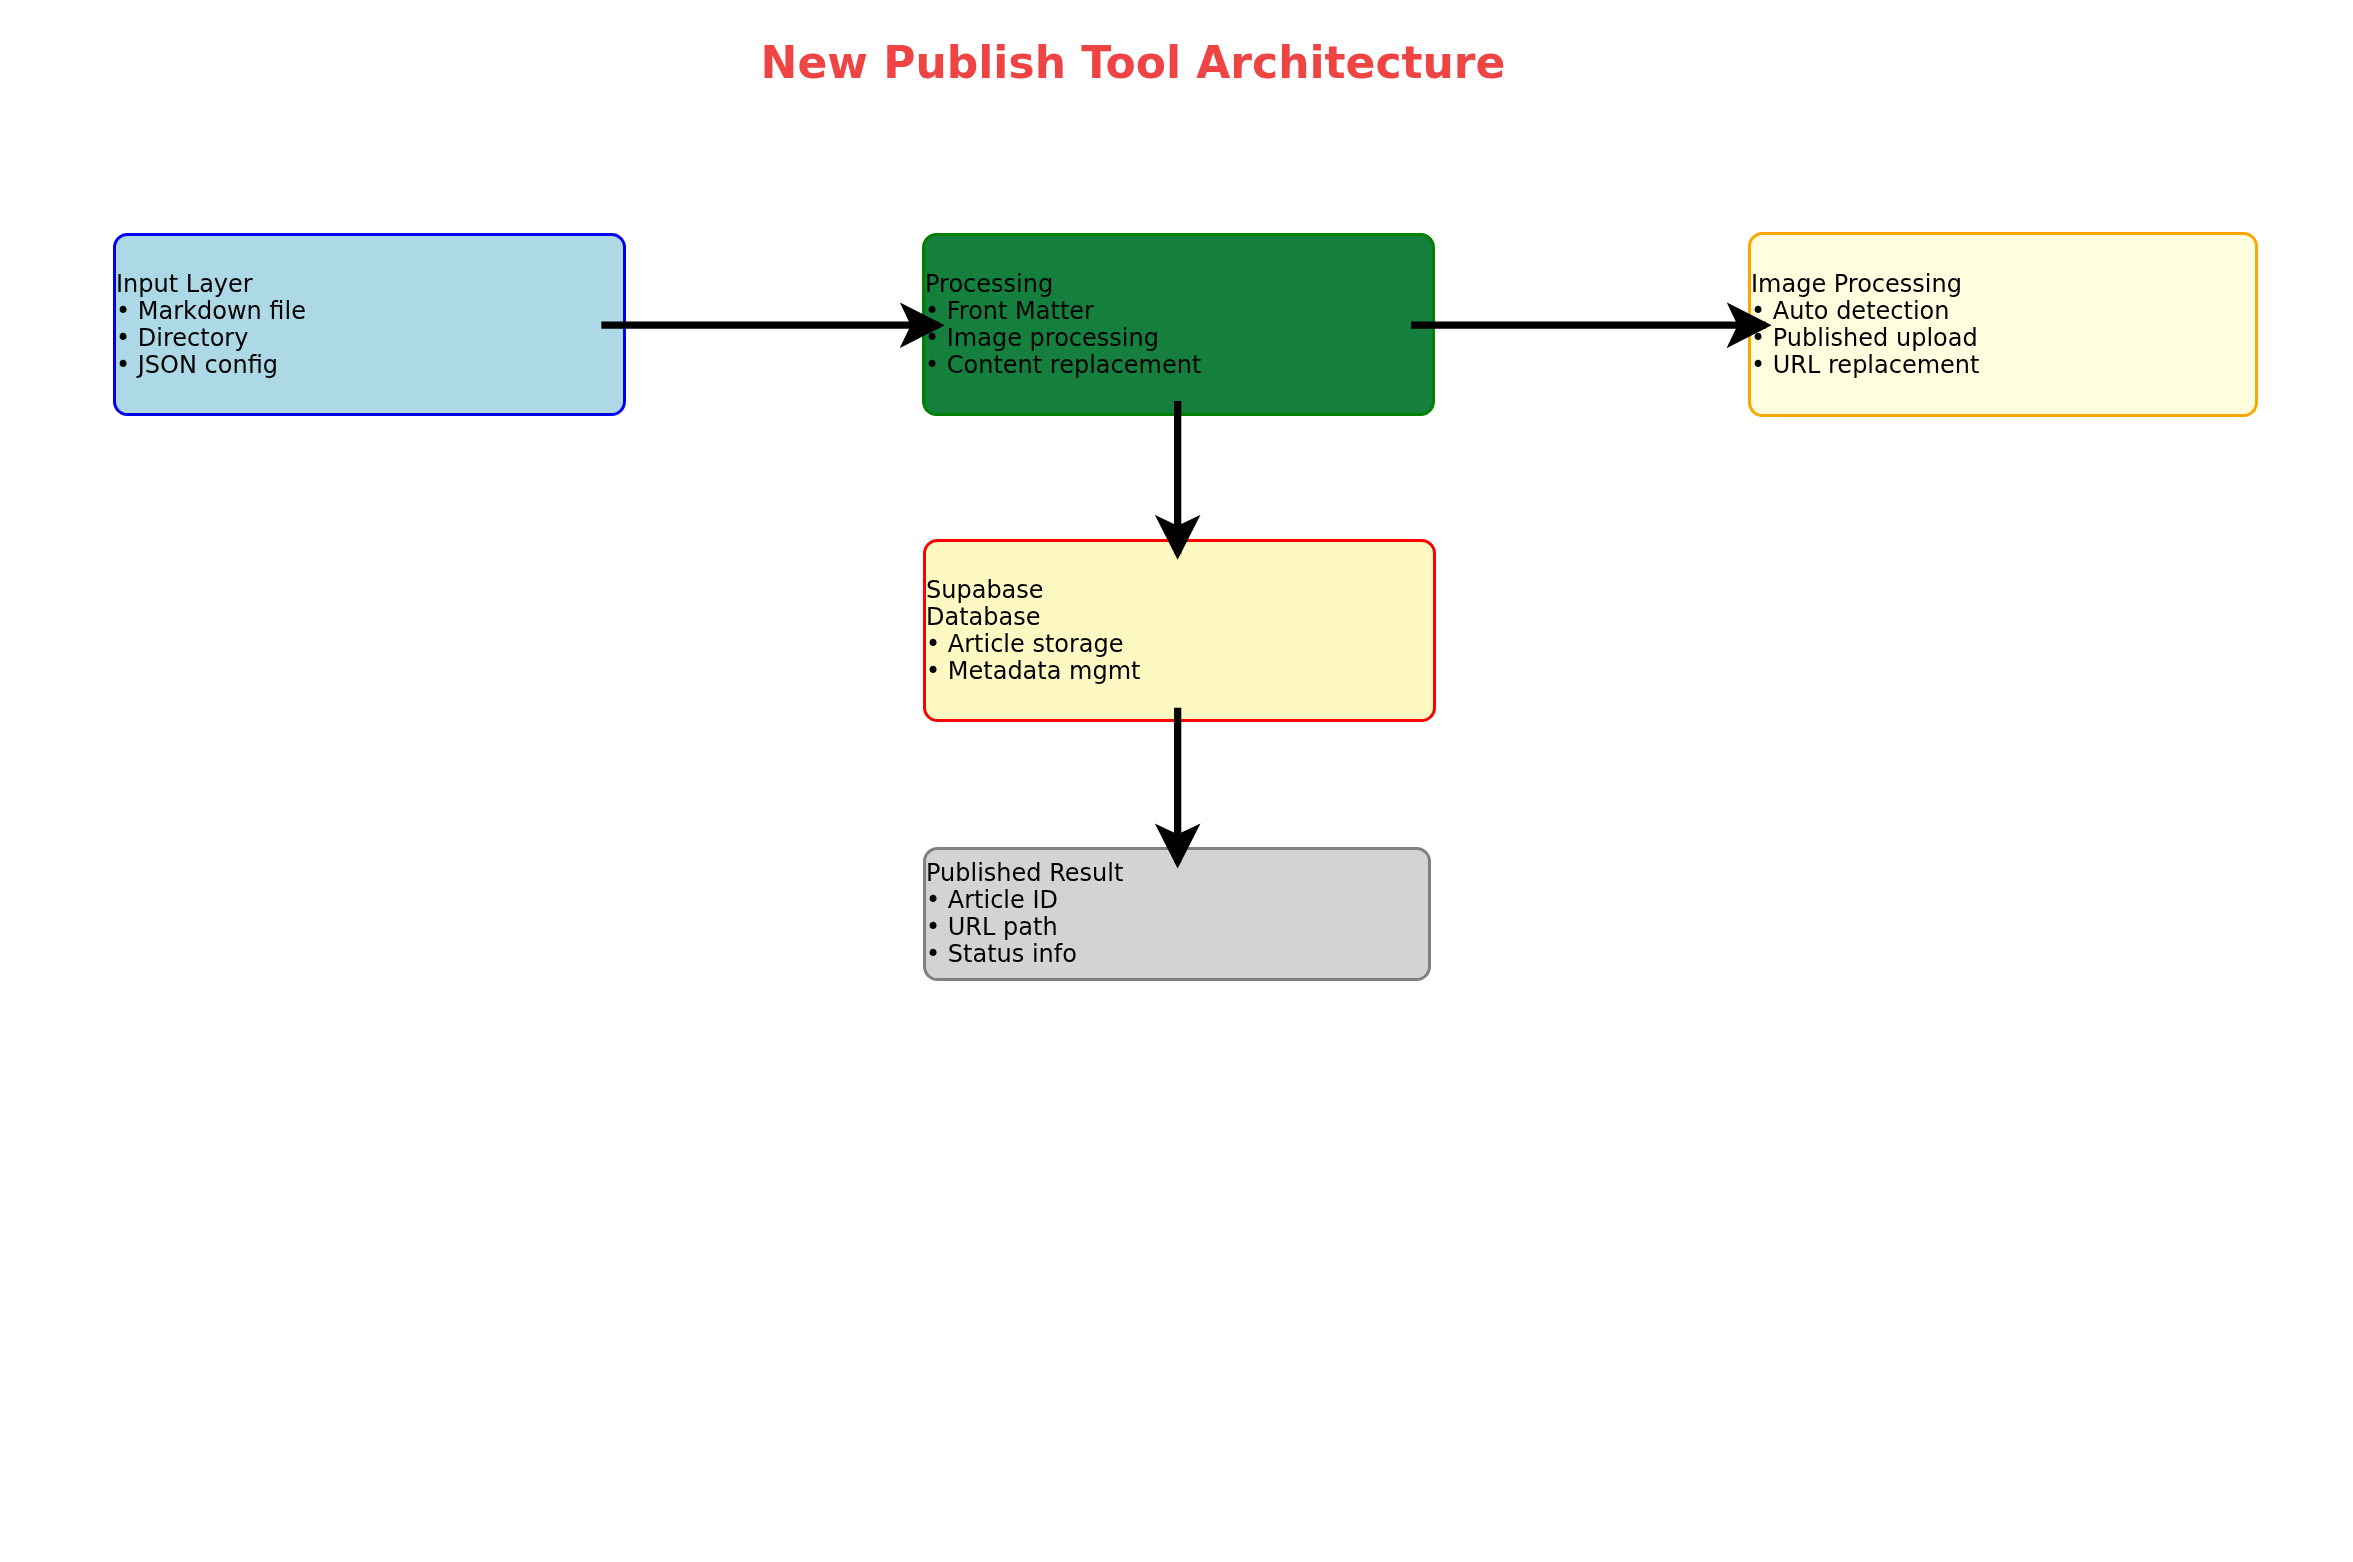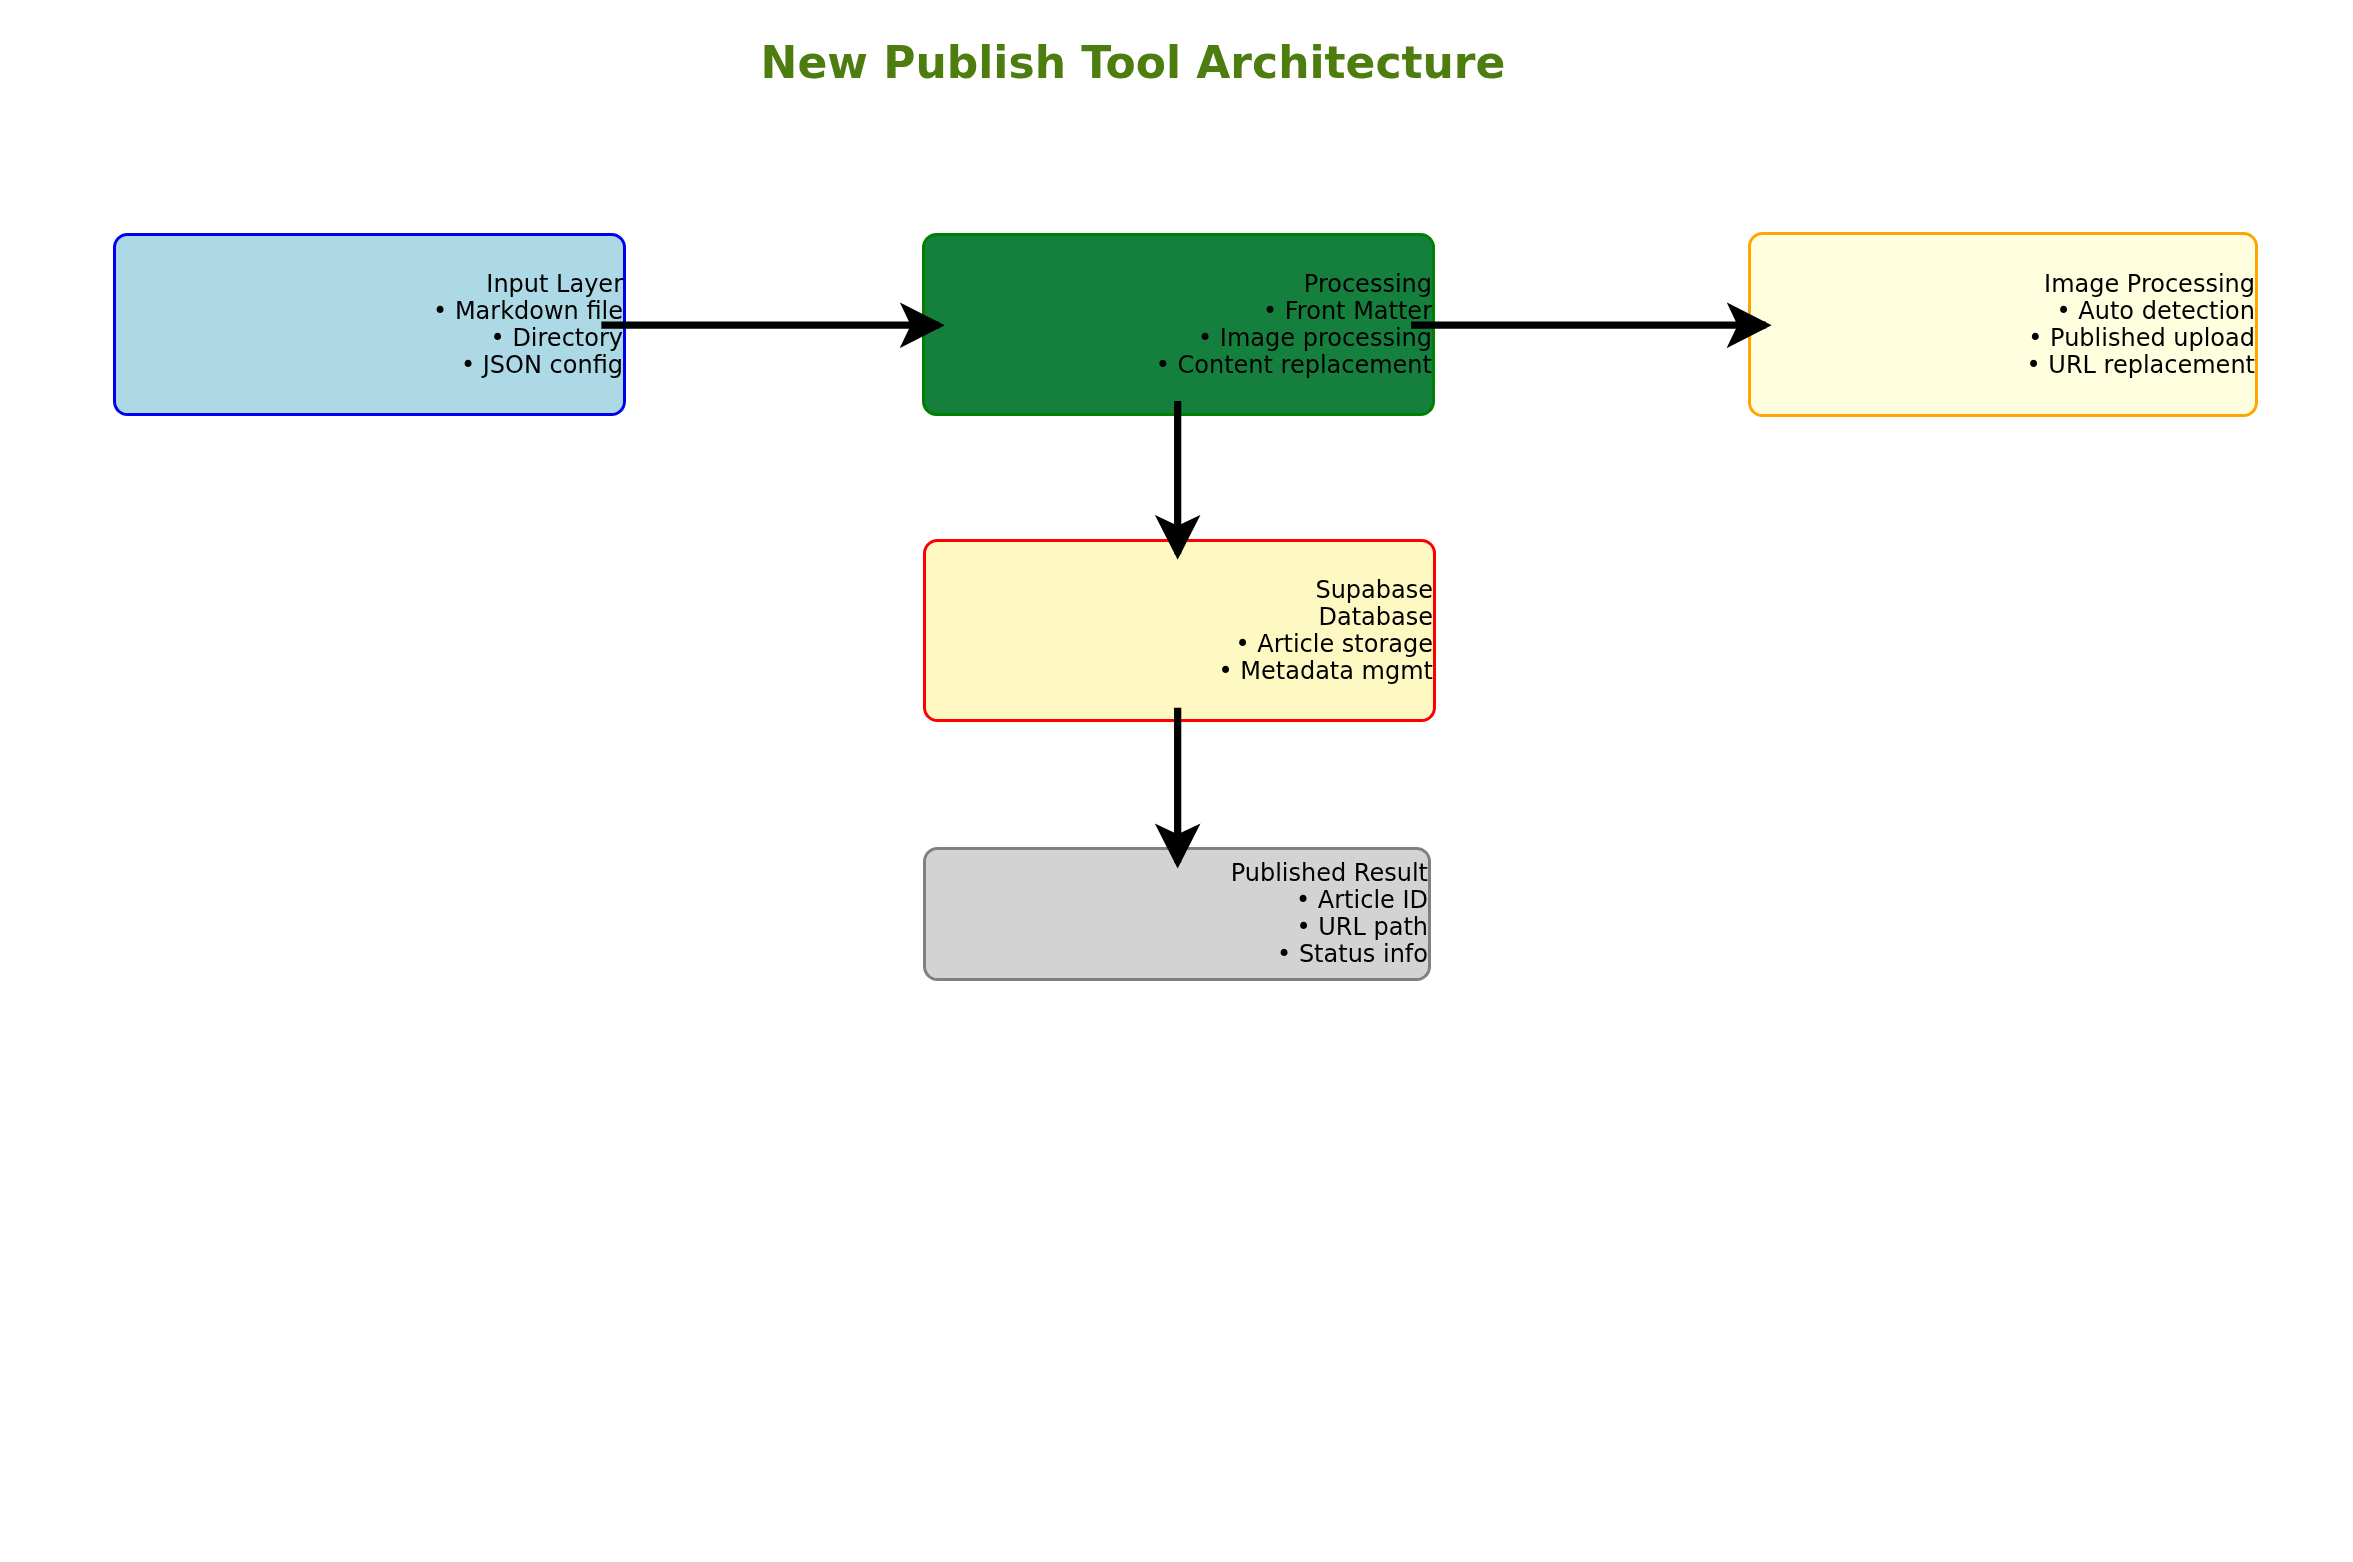--- a/index.html
+++ b/index.html
@@ -24,34 +24,34 @@
 
   #title {
     position: absolute;
     left: 0;
     top: 41px;
     width: 2266px;
     text-align: center;
     font-family: "DejaVu Sans", sans-serif;
     font-size: 44px;
     font-weight: bold;
-    color: #4d7c0f;
+    color: #ef4444;
     letter-spacing: 0px;
     line-height: 1.0;
     white-space: nowrap;
   }
 
   
   .node {
     position: absolute;
     box-sizing: border-box;
     border-radius: 14.5px;
     display: flex;
     flex-direction: column;
-    align-items: flex-end;
+    align-items: flex-start;
     justify-content: center;
     text-align: center;
     color: #000000;
     font-family: "DejaVu Sans", sans-serif;
     font-size: 24px;
     line-height: 27px;
     z-index: 2;
   }
   .node .ln { display: block; white-space: nowrap; }
 

